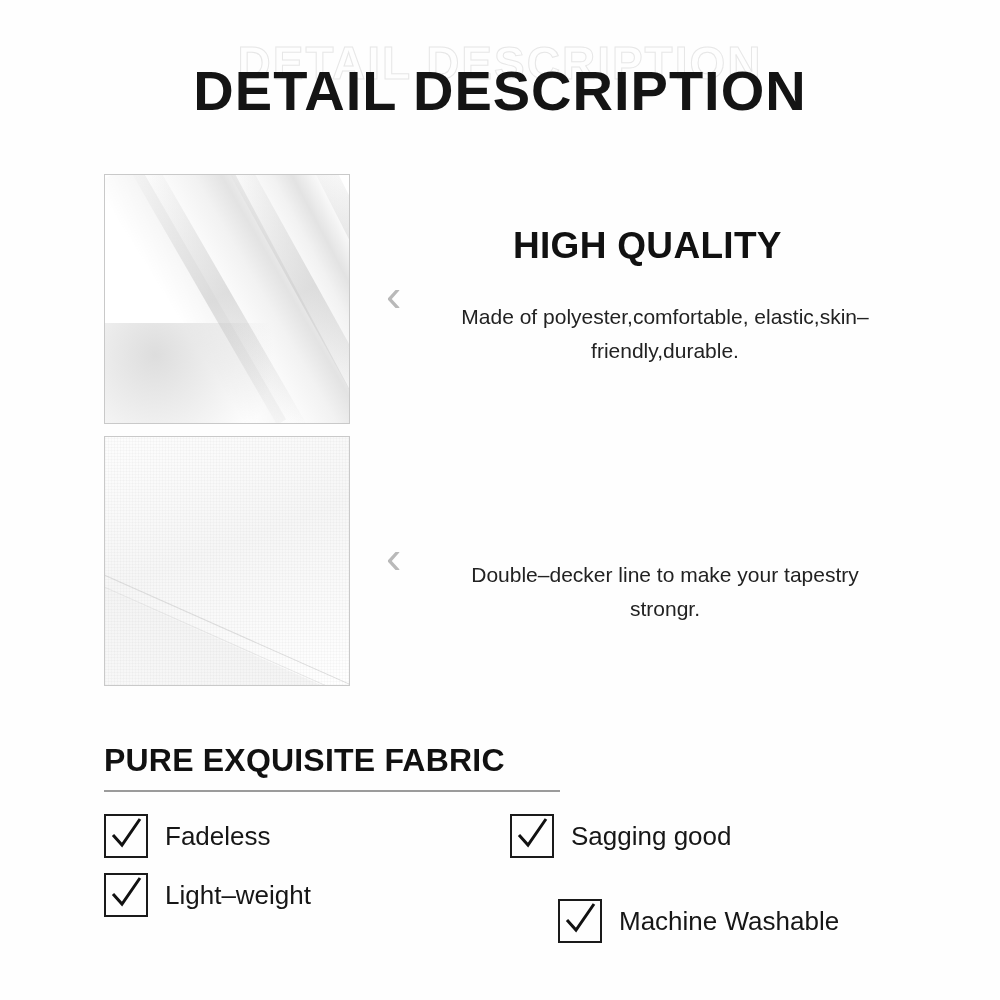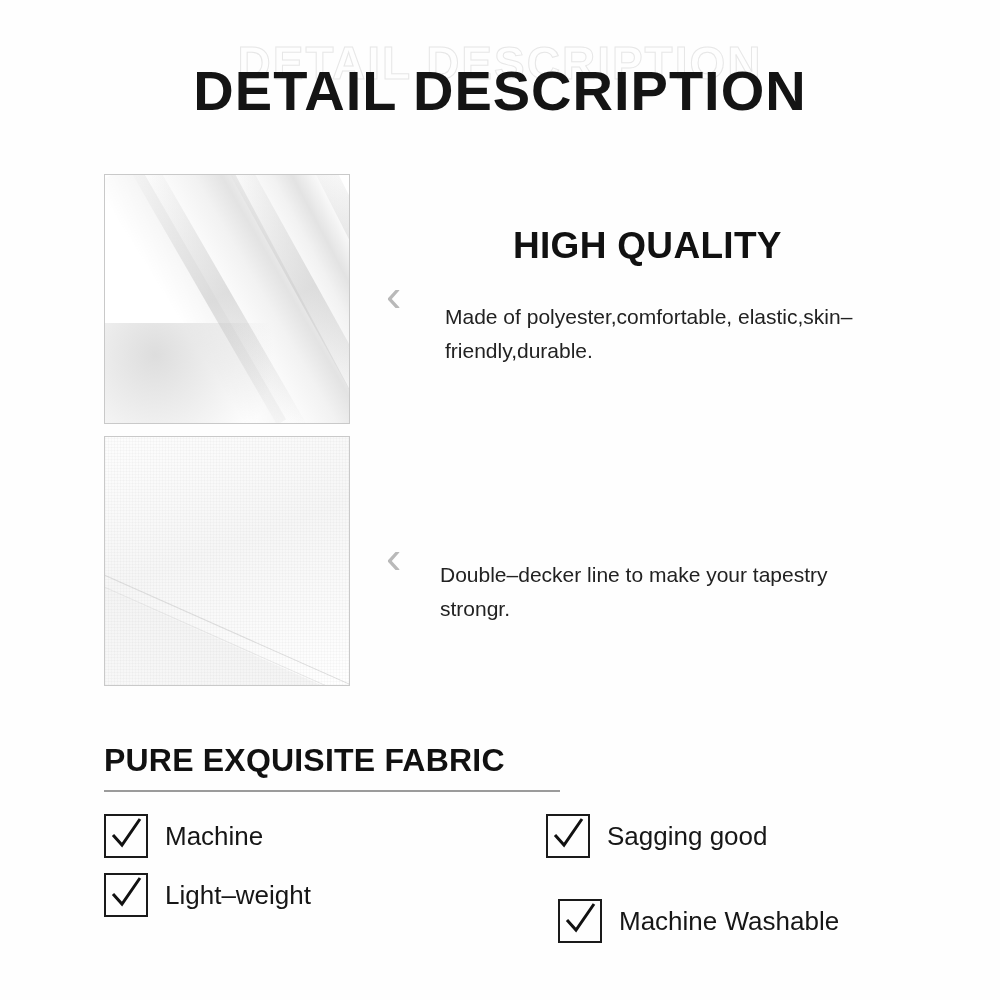--- a/index.html
+++ b/index.html
@@ -167,20 +167,21 @@
     white-space: nowrap;
   }
   .ft-1 { left: 500px; top: 225px; margin-left: 13px; }
   .ft-2 { left: 441px; top: 492px; }
 
   .feat-body {
     position: absolute;
     font-size: 21px;
     line-height: 34px;
     color: #222222;
+    text-align: center;
   }
   .fb-1 { left: 445px; top: 300px; width: 440px; }
   .fb-2 { left: 440px; top: 558px; width: 450px; }
 
   
   .fabric-heading {
     position: absolute;
     left: 104px;
     top: 742px;
     font-size: 32px;
@@ -197,21 +198,21 @@
     height: 2px;
     background: #9b9b9b;
   }
 
   .check-row {
     position: absolute;
     display: flex;
     align-items: center;
   }
   .cr-1 { left: 104px; top: 814px; }
-  .cr-2 { left: 510px; top: 814px; margin-left: 36px; }
+  .cr-2 { left: 510px; top: 814px; }
   .cr-3 { left: 104px; top: 873px; }
   .cr-4 { left: 510px; top: 899px; padding-left: 48px; }
 
   .checkbox {
     width: 40px;
     height: 40px;
     border: 2px solid #1a1a1a;
     position: relative;
     flex: 0 0 auto;
   }
@@ -262,21 +263,21 @@
 
   <div class="fabric-heading">PURE EXQUISITE FABRIC</div>
   <div class="fabric-rule"></div>
 
   <div class="check-row cr-1">
     <div class="checkbox">
       <svg width="34" height="36" viewBox="0 0 34 36">
         <path d="M4 18 L13 28 L31 2" fill="none" stroke="#111111" stroke-width="3"></path>
       </svg>
     </div>
-    <div class="check-label">Machine</div>
+    <div class="check-label">Fadeless</div>
   </div>
 
   <div class="check-row cr-2">
     <div class="checkbox">
       <svg width="34" height="36" viewBox="0 0 34 36">
         <path d="M4 18 L13 28 L31 2" fill="none" stroke="#111111" stroke-width="3"></path>
       </svg>
     </div>
     <div class="check-label">Sagging good</div>
   </div>

